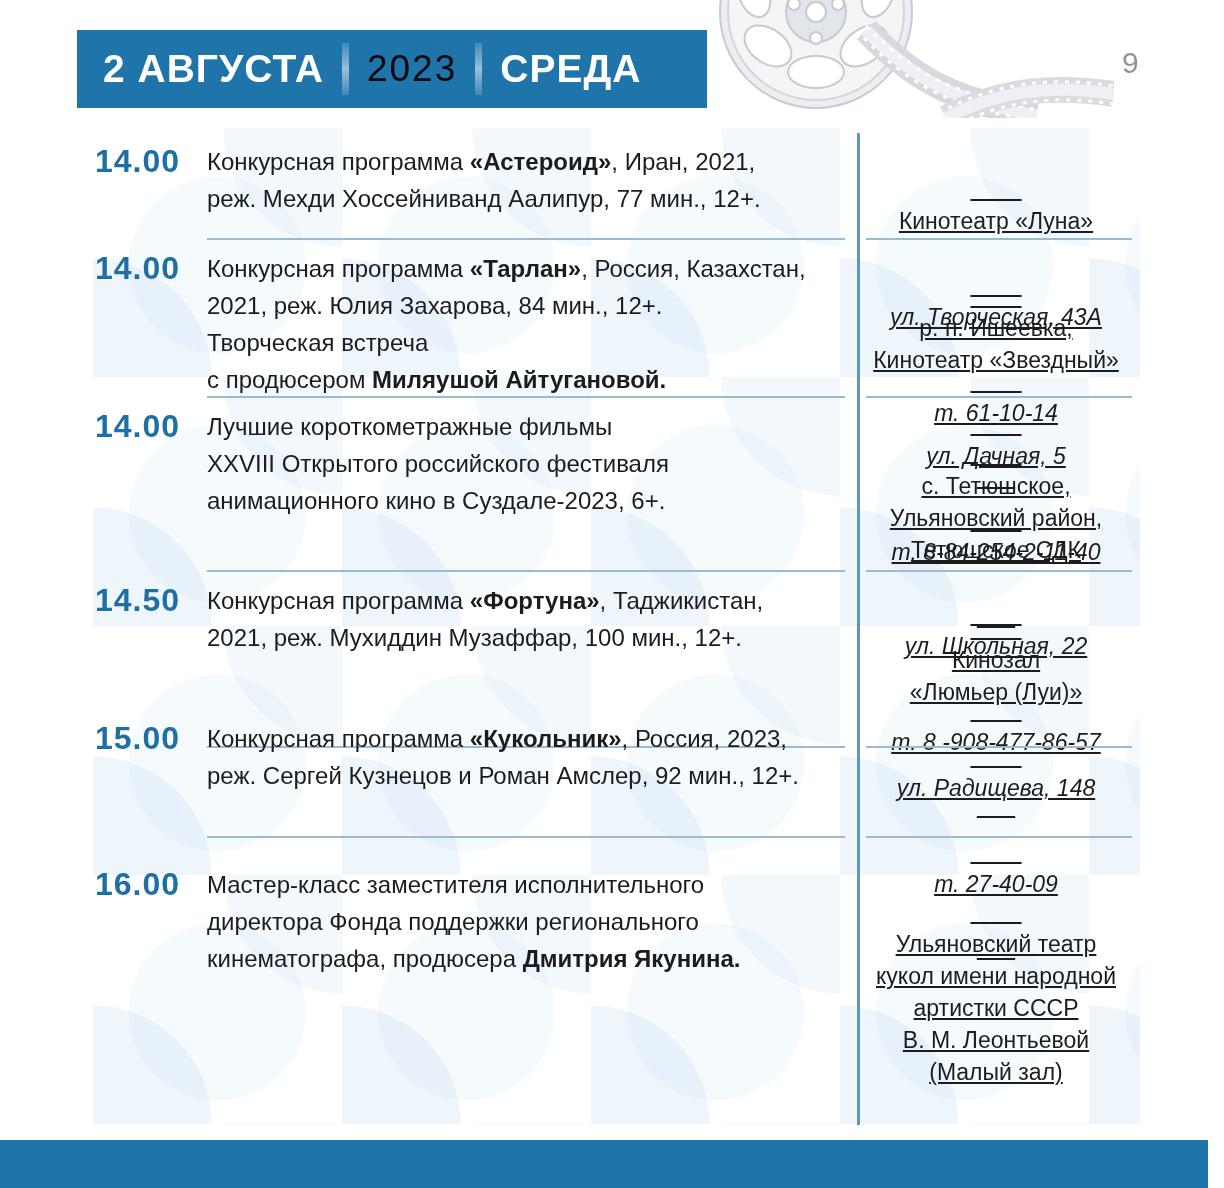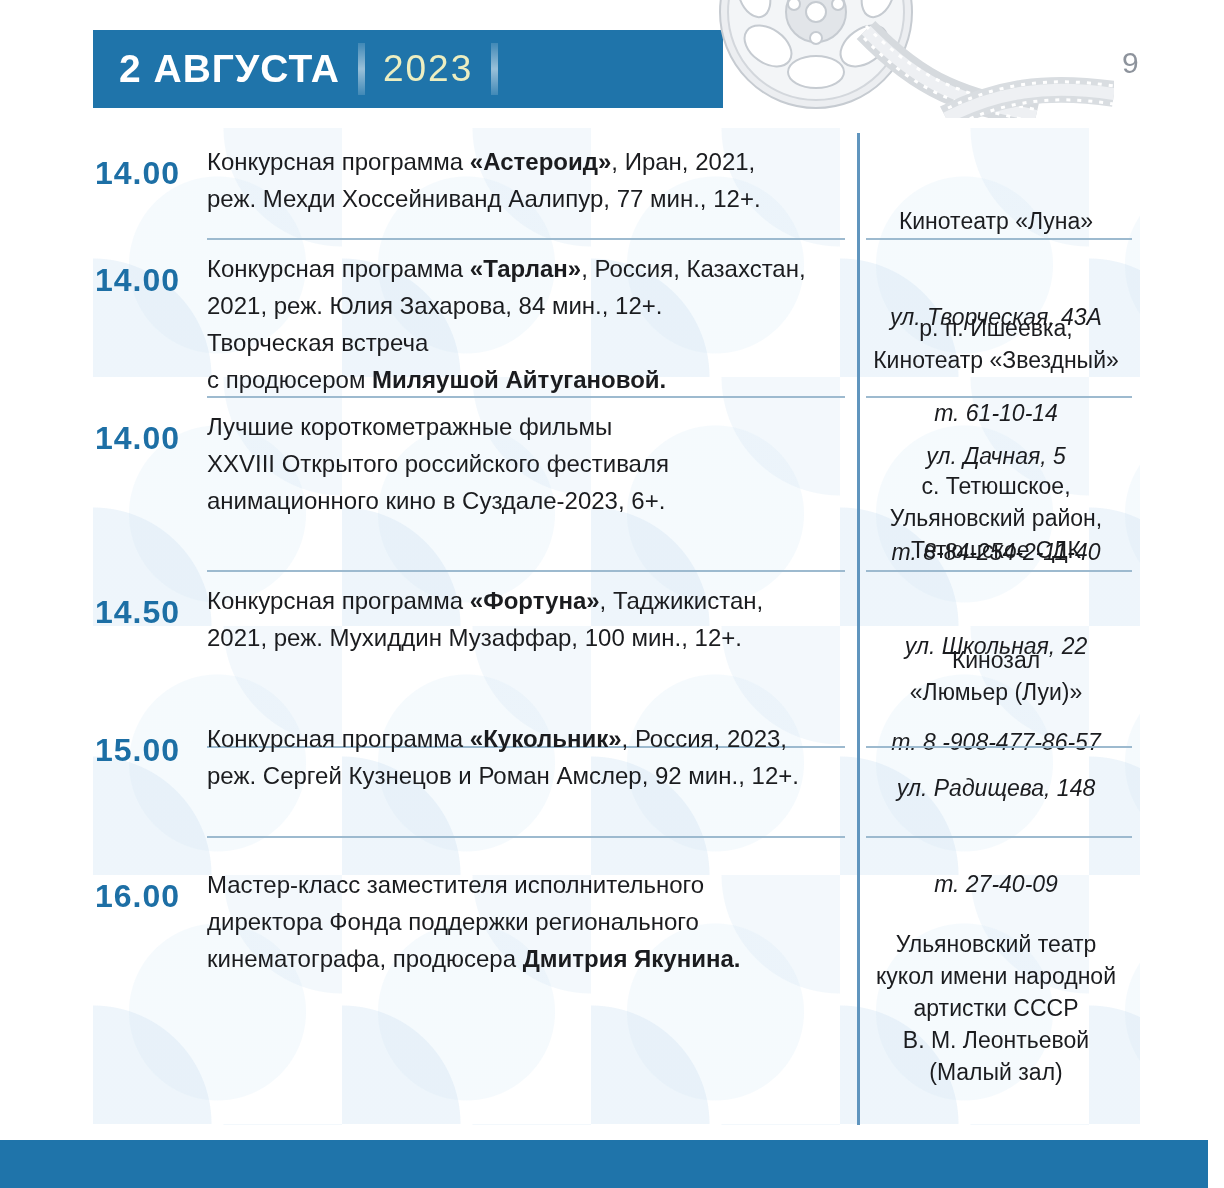--- a/index.html
+++ b/index.html
@@ -28,65 +28,66 @@
     background-image:
       radial-gradient(circle at 0% 100%, rgba(173,208,234,.38) 0 118px, rgba(0,0,0,0) 119px),
       radial-gradient(circle at 100% 0%, rgba(173,208,234,.26) 0 118px, rgba(0,0,0,0) 119px),
       radial-gradient(circle at 50% 55%, rgba(196,224,243,.30) 0 88px, rgba(0,0,0,0) 89px);
     background-size:249px 249px;
     opacity:.55;
     pointer-events:none;
   }
   
   .header-bar{
-    position:absolute;left:93px;top:30px;width:630px;height:78px;
+    position:absolute;left:77px;top:30px;width:630px;height:78px;
     background:var(--accent);
     display:flex;align-items:center;
     padding-left:26px;
     color:#fff;
   }
   .header-date,.header-weekday{
     font-size:39px;font-weight:800;letter-spacing:1px;
   }
   .header-year{
-    font-size:37px;font-weight:400;color:#fef9c3;letter-spacing:2px;
+    font-size:37px;font-weight:400;color:#000000;letter-spacing:2px;
     font-family:"Liberation Sans",sans-serif;
     opacity:.92;
   }
   .header-sep{
     width:7px;height:52px;margin:0 18px;
     background:linear-gradient(180deg,rgba(255,255,255,.15),rgba(255,255,255,.55),rgba(255,255,255,.15));
   }
   .page-number{
     position:absolute;left:1122px;top:46px;
     font-size:30px;color:var(--page-number-color);font-weight:400;
   }
   .reel-art{position:absolute;left:716px;top:0;width:398px;height:118px;}
   
   .content{position:absolute;left:95px;top:133px;width:1045px;height:992px;}
   .content .v-divider{
     position:absolute;left:762px;top:0;width:3px;height:992px;
     background:var(--divider-color);
   }
   .row{position:absolute;left:0;width:1045px;}
   .time{
-    position:absolute;left:0;top:22px;width:108px;
+    position:absolute;left:0;top:10px;width:108px;
     font-size:32px;font-weight:700;color:var(--time-color);
     letter-spacing:1px;
   }
   .desc{
     position:absolute;left:112px;top:10px;width:648px;
     font-size:24px;line-height:37px;white-space:pre;
     color:var(--text-color);
   }
   .desc .b{font-weight:700;margin-top:8px;}
   .venue{
     position:absolute;left:762px;top:8px;width:278px;
     text-align:center;font-size:23px;line-height:32px;white-space:pre;
     color:var(--text-color);
+    text-decoration:underline;
   }
   .venue .vaddr,.venue .vphone{font-style:italic;}
   .sep-left{position:absolute;left:112px;bottom:0;width:638px;height:2px;background:var(--separator-color);}
   .sep-right{position:absolute;left:771px;bottom:0;width:266px;height:2px;background:var(--separator-color);}
   
   .footer-bar{
     position:absolute;left:0;top:1140px;width:1208px;height:48px;
     background:var(--accent);
   }
 </style>
@@ -95,20 +96,21 @@
 
 <div class="page">
 
   <div class="bg-pattern"></div>
 
   <div class="header-bar">
     <span class="header-date">2 АВГУСТА</span>
     <span class="header-sep"></span>
     <span class="header-year">2023</span>
     <span class="header-sep"></span>
+    <span class="header-weekday">СРЕДА</span>
   </div>
 
   <svg class="reel-art" viewBox="0 0 398 118" aria-hidden="true">
     <g fill="#eceef1" stroke="#c6cbd1" stroke-width="2">
       <circle cx="100" cy="12" r="96"></circle>
       <circle cx="100" cy="12" r="88" fill="#f3f5f7" stroke="#d3d7dc"></circle>
       <ellipse cx="52" cy="46" rx="26" ry="17" fill="#fff" transform="rotate(35 52 46)"></ellipse>
       <ellipse cx="148" cy="46" rx="26" ry="17" fill="#fff" transform="rotate(-35 148 46)"></ellipse>
       <ellipse cx="100" cy="72" rx="28" ry="16" fill="#fff"></ellipse>
       <ellipse cx="38" cy="-6" rx="24" ry="15" fill="#fff" transform="rotate(70 38 -6)"></ellipse>

